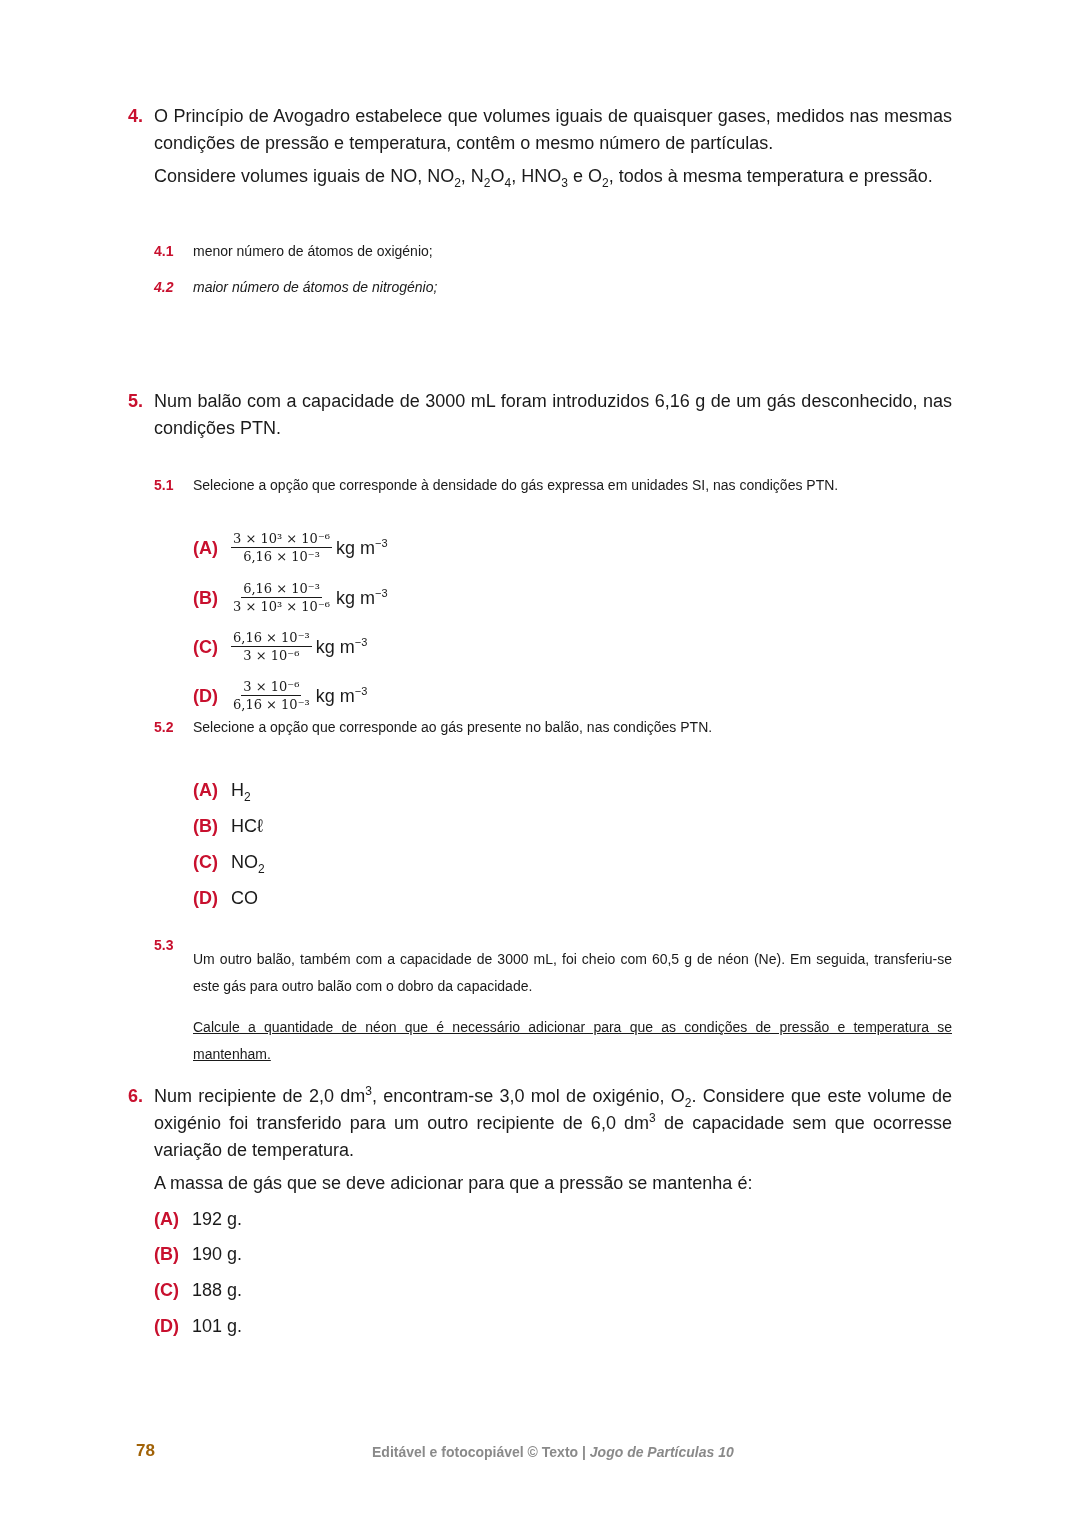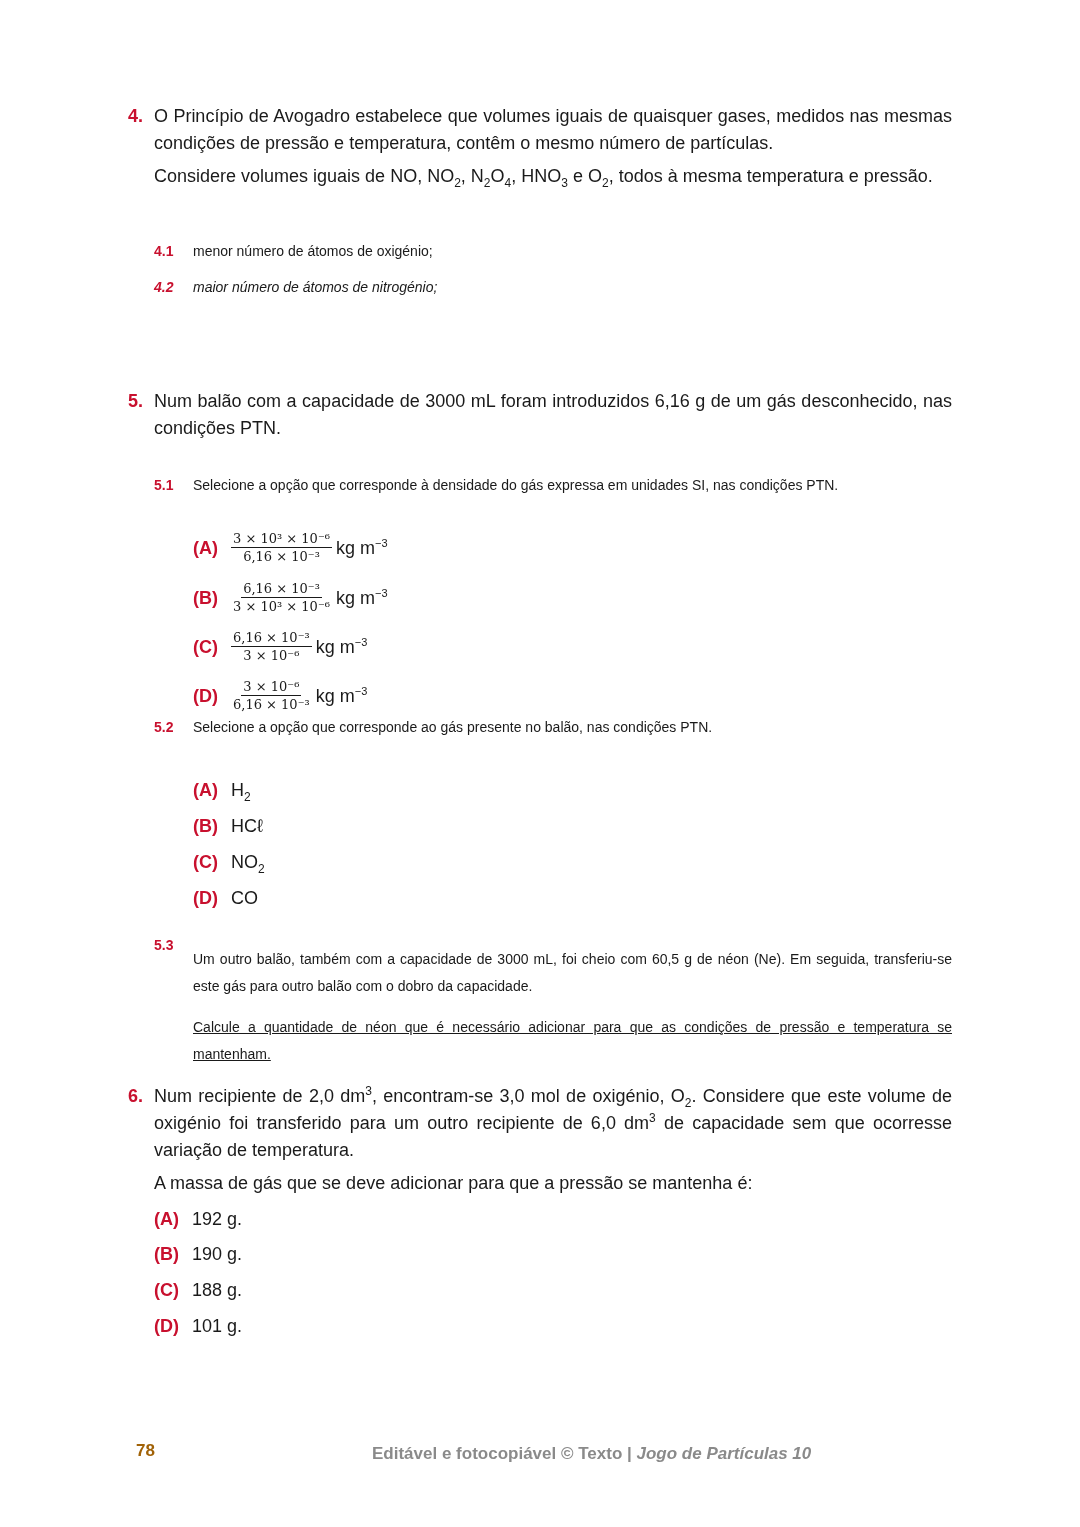--- a/index.html
+++ b/index.html
@@ -18,21 +18,21 @@
   .sub .body { margin-left: 39px; text-align: justify; }
   .opt { position: absolute; font-size: 18px; line-height: 24px; display: flex; align-items: center; }
   .opt .lbl { width: 38px; }
   sub, sup { font-size: 12px; line-height: 0; }
   .frac { display: inline-flex; flex-direction: column; align-items: center; vertical-align: middle; font-family: "DejaVu Serif", serif; font-size: 13px; line-height: 17px; margin-right: 4px; }
   .frac .n { border-bottom: 1.5px solid #1a1a1a; padding: 0 2px; }
   .frac .d { padding: 0 2px; }
   .unit { font-size: 18px; }
   .unit sup { font-size: 11px; }
   .footer-page { position: absolute; left: 116px; top: 1441px; font-size: 17px; font-weight: bold; color: #a16207; margin-left: 20px; }
-  .footer-text { position: absolute; left: 372px; top: 1444px; font-size: 17px; font-weight: bold; color: #8a8a8a; }
+  .footer-text { position: absolute; left: 372px; top: 1444px; font-size: 14px; font-weight: bold; color: #8a8a8a; }
   .footer-text i { font-style: italic; }
 </style>
 </head>
 <body>
 
 <div class="page">
 
   <div class="q" style="top:103px;">
     <span class="num accent">4.</span>
     <div class="body">

